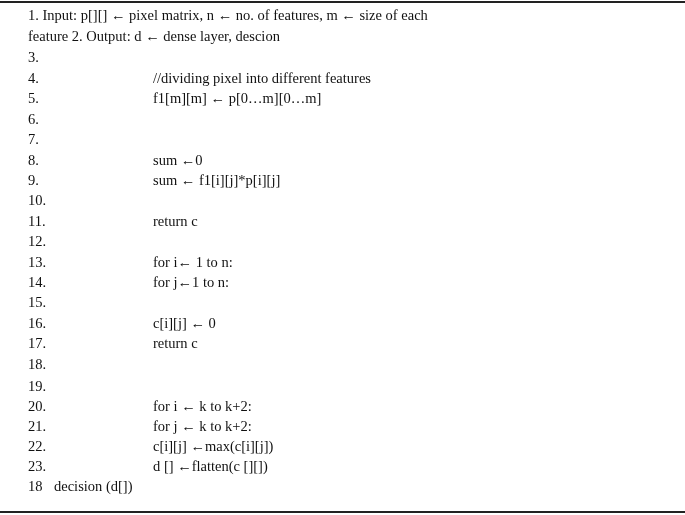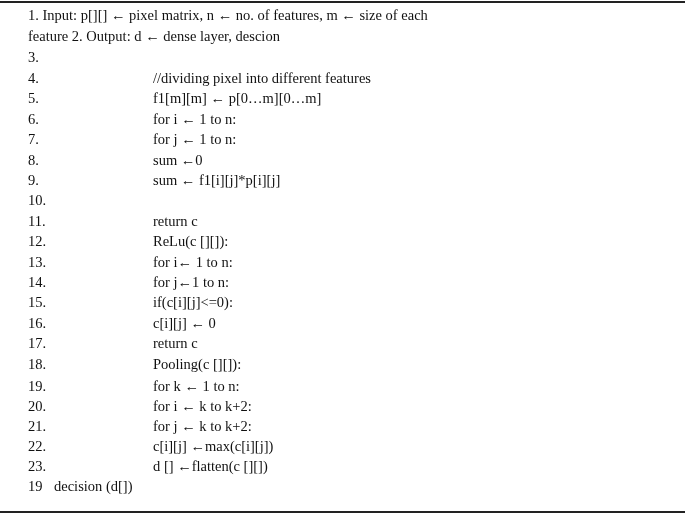--- a/index.html
+++ b/index.html
@@ -75,88 +75,82 @@
   <div class="row" style="top:68px;">
     <span class="num">4.</span>
     <span class="code">//dividing pixel into different features</span>
   </div>
   <div class="row" style="top:88px;">
     <span class="num">5.</span>
     <span class="code">f1[m][m] ← p[0…m][0…m]</span>
   </div>
   <div class="row" style="top:109px;">
     <span class="num">6.</span>
-    <span class="code">for i ← 1 to n:</span>
   </div>
   <div class="row" style="top:129px;">
     <span class="num">7.</span>
-    <span class="code">for j ← 1 to n:</span>
   </div>
   <div class="row" style="top:150px;">
     <span class="num">8.</span>
     <span class="code">sum ←0</span>
   </div>
   <div class="row" style="top:170px;">
     <span class="num">9.</span>
     <span class="code">sum ← f1[i][j]*p[i][j]</span>
   </div>
   <div class="row" style="top:190px;">
     <span class="num">10.</span>
   </div>
   <div class="row" style="top:211px;">
     <span class="num">11.</span>
     <span class="code">return c</span>
   </div>
   <div class="row" style="top:231px;">
     <span class="num">12.</span>
-    <span class="code">ReLu(c [][]):</span>
   </div>
   <div class="row" style="top:252px;">
     <span class="num">13.</span>
     <span class="code">for i← 1 to n:</span>
   </div>
   <div class="row" style="top:272px;">
     <span class="num">14.</span>
     <span class="code">for j←1 to n:</span>
   </div>
   <div class="row" style="top:292px;">
     <span class="num">15.</span>
-    <span class="code">if(c[i][j]&lt;=0):</span>
   </div>
   <div class="row" style="top:313px;">
     <span class="num">16.</span>
     <span class="code">c[i][j] ← 0</span>
   </div>
   <div class="row" style="top:333px;">
     <span class="num">17.</span>
     <span class="code">return c</span>
   </div>
   <div class="row" style="top:354px;">
     <span class="num">18.</span>
-    <span class="code">Pooling(c [][]):</span>
   </div>
   <div class="row" style="top:376px;">
     <span class="num">19.</span>
-    <span class="code">for k ← 1 to n:</span>
   </div>
   <div class="row" style="top:396px;">
     <span class="num">20.</span>
     <span class="code">for i ← k to k+2:</span>
   </div>
   <div class="row" style="top:416px;">
     <span class="num">21.</span>
     <span class="code">for j ← k to k+2:</span>
   </div>
   <div class="row" style="top:436px;">
     <span class="num">22.</span>
     <span class="code">c[i][j] ←max(c[i][j])</span>
   </div>
   <div class="row" style="top:456px;">
     <span class="num">23.</span>
     <span class="code">d [] ←flatten(c [][])</span>
   </div>
   <div class="row" style="top:476px;">
-    <span class="num">19</span>
+    <span class="num">18</span>
     <span class="last-code">decision (d[])</span>
   </div>
 </div>
 
 <div class="rule-bottom"></div>
 
 </body></html>

